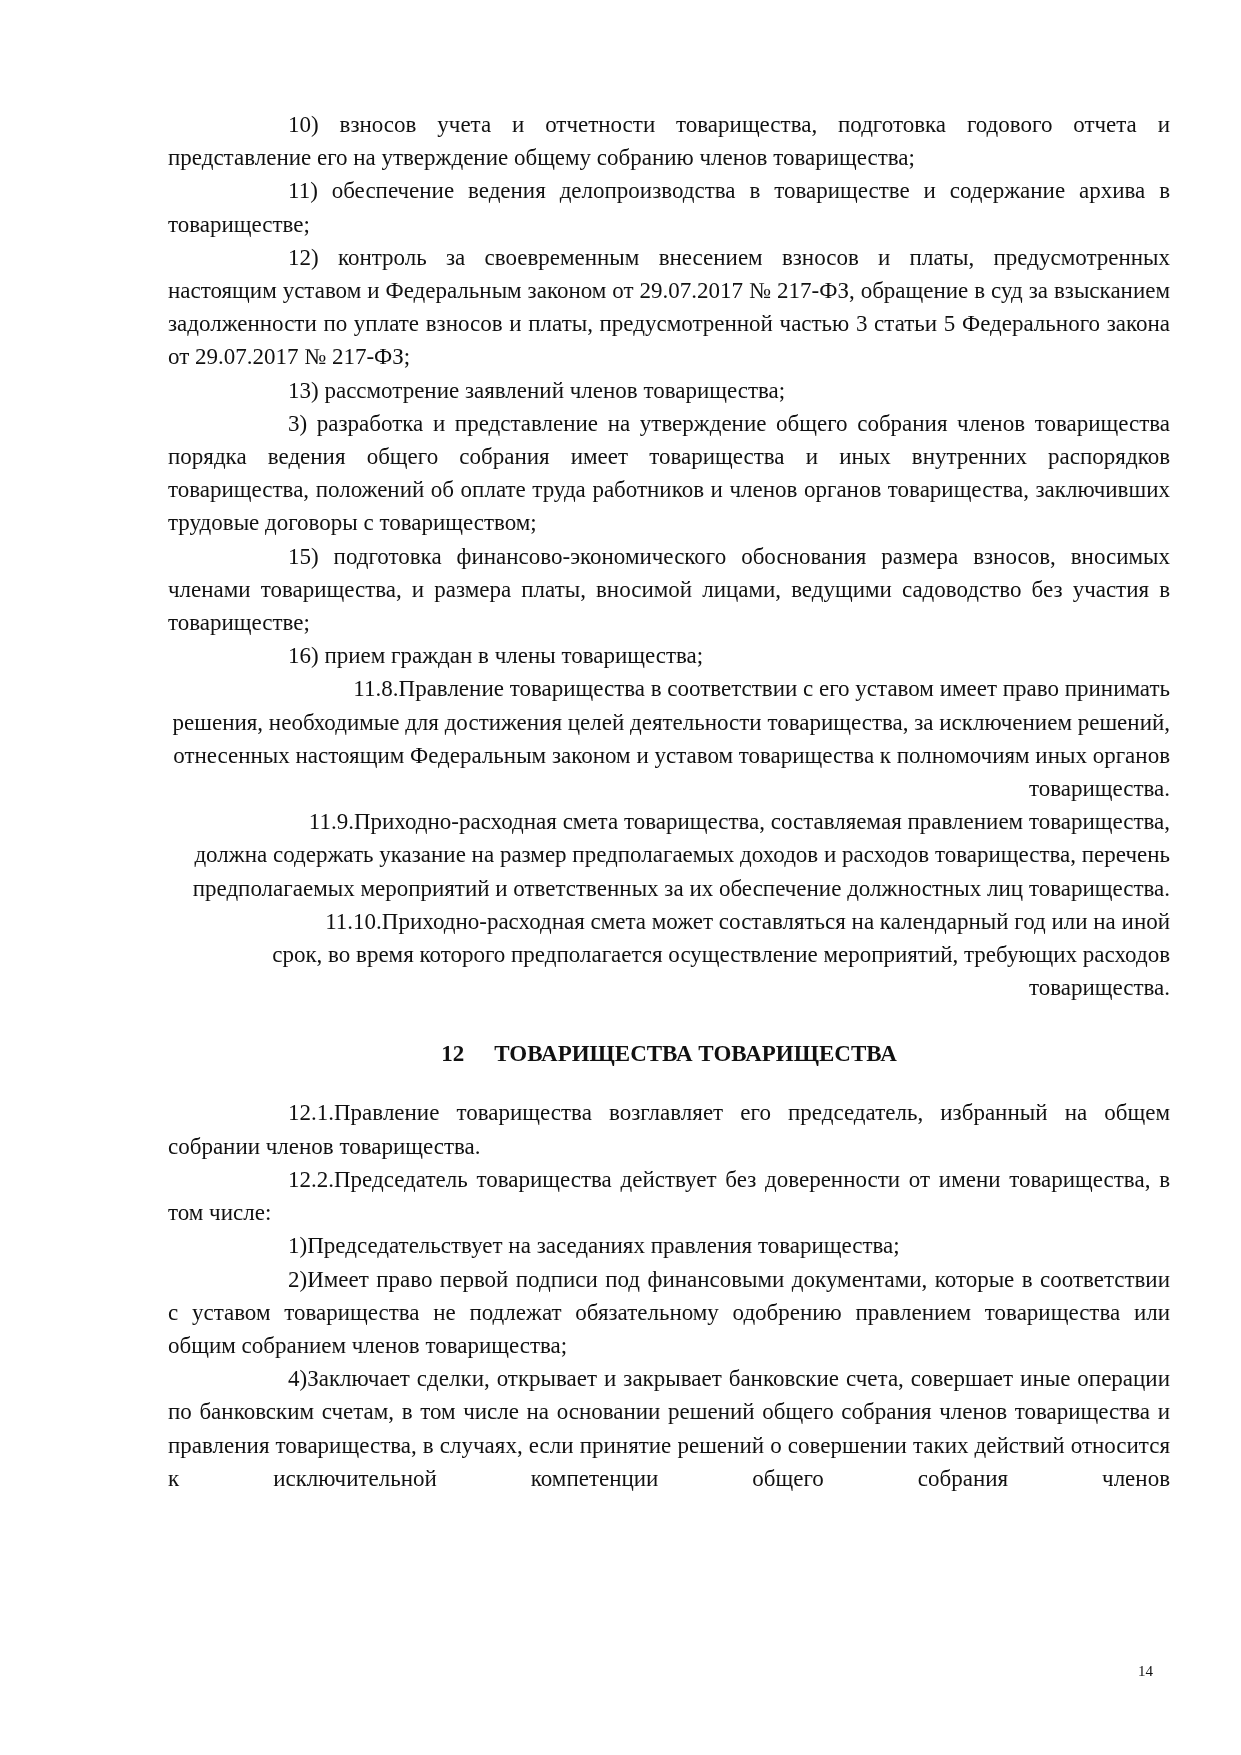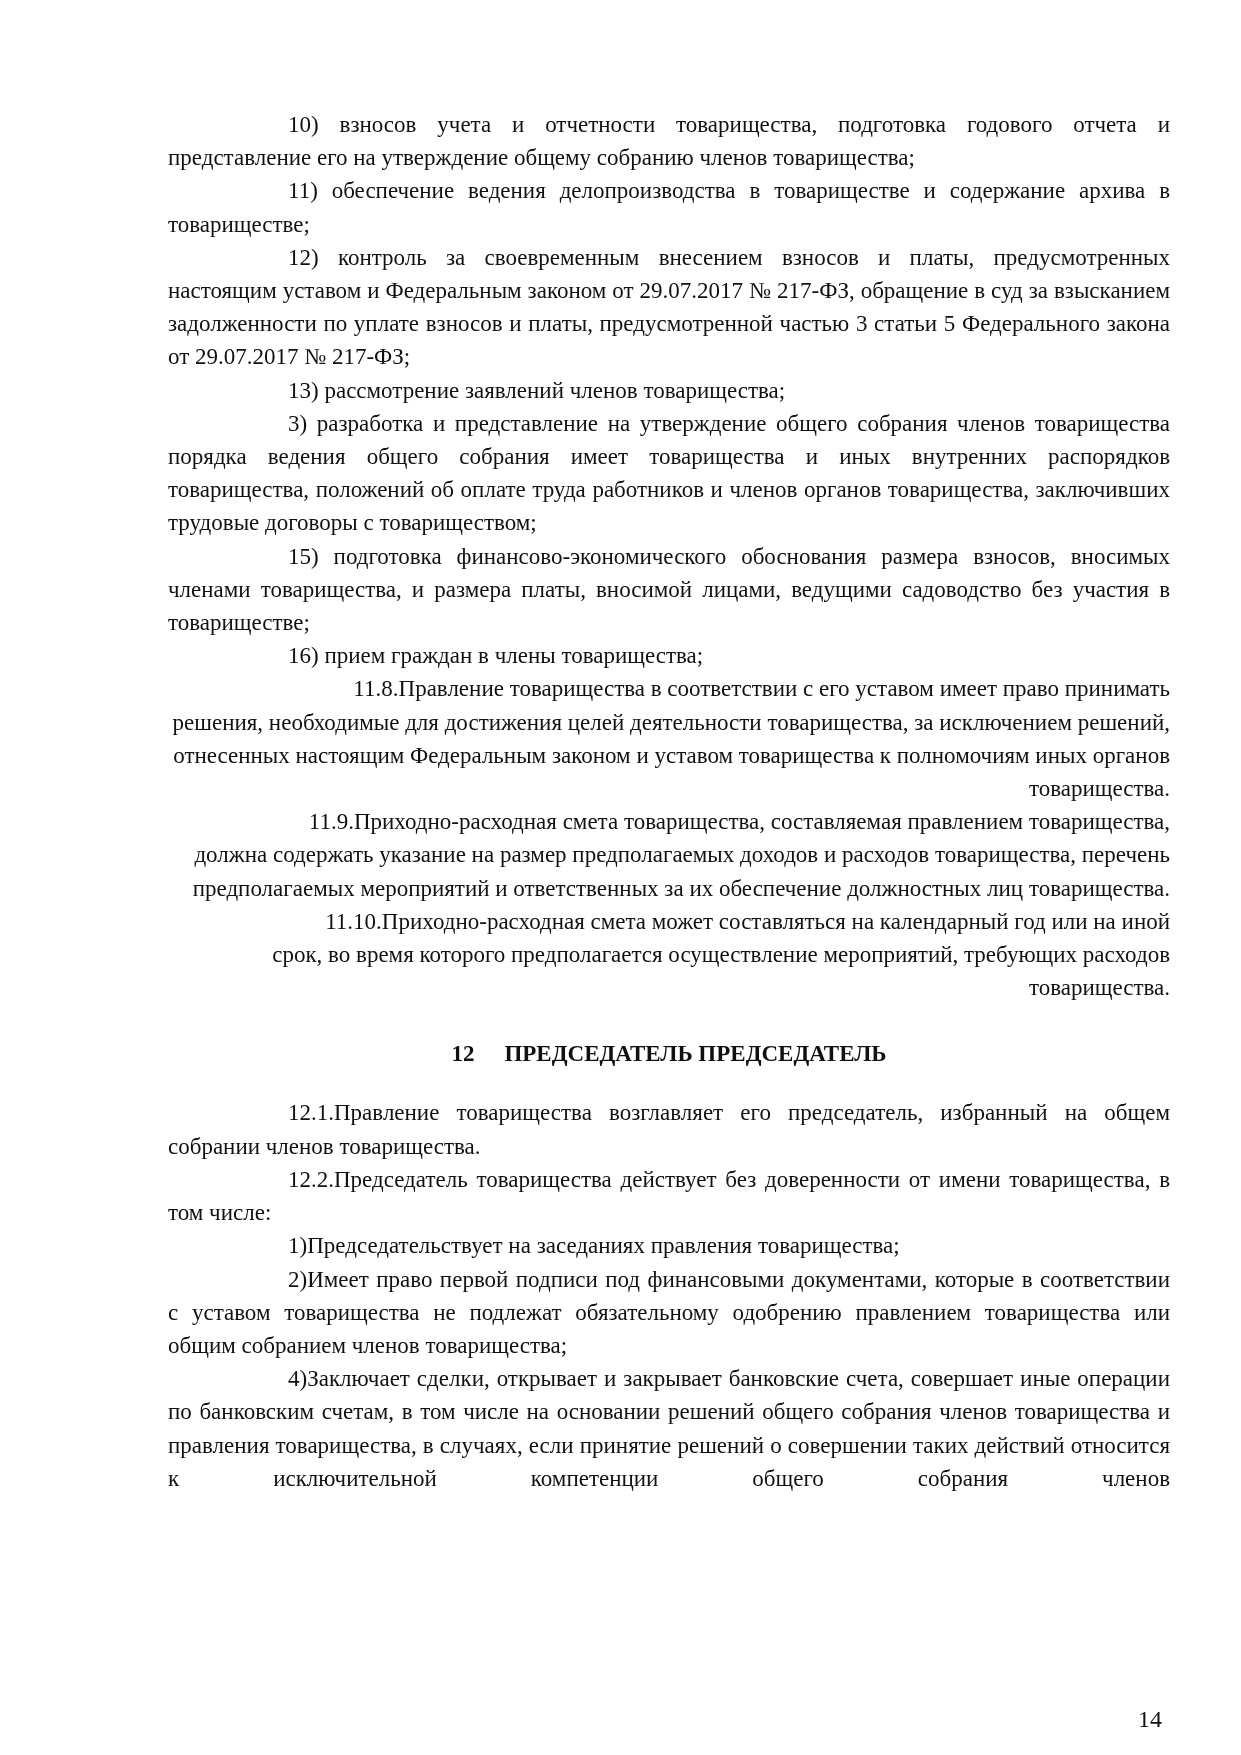--- a/index.html
+++ b/index.html
@@ -14,43 +14,43 @@
   .p.left { text-align: right; }
   .num { display: inline-block; min-width: 40px; }
   .num.wide { min-width: 72px; }
   .num.sec { min-width: 66px; }
   .heading {
     margin: 33px 0 26px 0; text-align: center; font-weight: bold;
     font-size: 23px; line-height: 33px;
   }
   .heading .hnum { margin-right: 30px; text-align: right; }
   .page-number {
-    position: absolute; left: 1138px; top: 1706px;
-    font-family: "Liberation Serif", serif; font-size: 24px; color: #111111;
+    position: absolute; left: 1138px; top: 1663px;
+    font-family: "Liberation Serif", serif; font-size: 15px; color: #111111;
   }
 </style>
 </head>
 <body>
 
 <div class="page">
 
   <p class="p indent"><span class="num">10)</span> <span>взносов учета и отчетности товарищества, подготовка годового отчета и представление его на утверждение общему собранию членов товарищества;</span></p>
   <p class="p indent"><span class="num">11)</span> <span>обеспечение ведения делопроизводства в товариществе и содержание архива в товариществе;</span></p>
   <p class="p indent"><span class="num">12)</span> <span>контроль за своевременным внесением взносов и платы, предусмотренных настоящим уставом и Федеральным законом от 29.07.2017 № 217-ФЗ, обращение в суд за взысканием задолженности по уплате взносов и платы, предусмотренной частью 3 статьи 5 Федерального закона от 29.07.2017 № 217-ФЗ;</span></p>
   <p class="p indent"><span class="num">13)</span> <span>рассмотрение заявлений членов товарищества;</span></p>
   <p class="p indent"><span class="num">3)</span> <span>разработка и представление на утверждение общего собрания членов товарищества порядка ведения общего собрания имеет товарищества и иных внутренних распорядков товарищества, положений об оплате труда работников и членов органов товарищества, заключивших трудовые договоры с товариществом;</span></p>
   <p class="p indent"><span class="num">15)</span> <span>подготовка финансово-экономического обоснования размера взносов, вносимых членами товарищества, и размера платы, вносимой лицами, ведущими садоводство без участия в товариществе;</span></p>
   <p class="p indent"><span class="num">16)</span> <span>прием граждан в члены товарищества;</span></p>
 
   <p class="p indent left"><span class="num wide">11.8.</span><span>Правление товарищества в соответствии с его уставом имеет право принимать решения, необходимые для достижения целей деятельности товарищества, за исключением решений, отнесенных настоящим Федеральным законом и уставом товарищества к полномочиям иных органов товарищества.</span></p>
   <p class="p indent left"><span class="num wide">11.9.</span><span>Приходно-расходная смета товарищества, составляемая правлением товарищества, должна содержать указание на размер предполагаемых доходов и расходов товарищества, перечень предполагаемых мероприятий и ответственных за их обеспечение должностных лиц товарищества.</span></p>
   <p class="p indent left"><span class="num wide">11.10.</span><span>Приходно-расходная смета может составляться на календарный год или на иной срок, во время которого предполагается осуществление мероприятий, требующих расходов товарищества.</span></p>
 
   <div class="heading">
-    <span class="hnum">12</span><span>ПРЕДСЕДАТЕЛЬ ПРЕДСЕДАТЕЛЬ</span>
+    <span class="hnum">12</span><span>ТОВАРИЩЕСТВА ТОВАРИЩЕСТВА</span>
   </div>
 
   <p class="p indent"><span class="num sec">12.1.</span><span>Правление товарищества возглавляет его председатель, избранный на общем собрании членов товарищества.</span></p>
   <p class="p indent"><span class="num sec">12.2.</span><span>Председатель товарищества действует без доверенности от имени товарищества, в том числе:</span></p>
 
   <p class="p indent"><span class="num">1)</span><span>Председательствует на заседаниях правления товарищества;</span></p>
   <p class="p indent"><span class="num">2)</span><span>Имеет право первой подписи под финансовыми документами, которые в соответствии с уставом товарищества не подлежат обязательному одобрению правлением товарищества или общим собранием членов товарищества;</span></p>
   <p class="p indent" style="text-align-last: justify;"><span class="num">4)</span><span>Заключает сделки, открывает и закрывает банковские счета, совершает иные операции по банковским счетам, в том числе на основании решений общего собрания членов товарищества и правления товарищества, в случаях, если принятие решений о совершении таких действий относится к исключительной компетенции общего собрания членов</span></p>
 
 </div>

